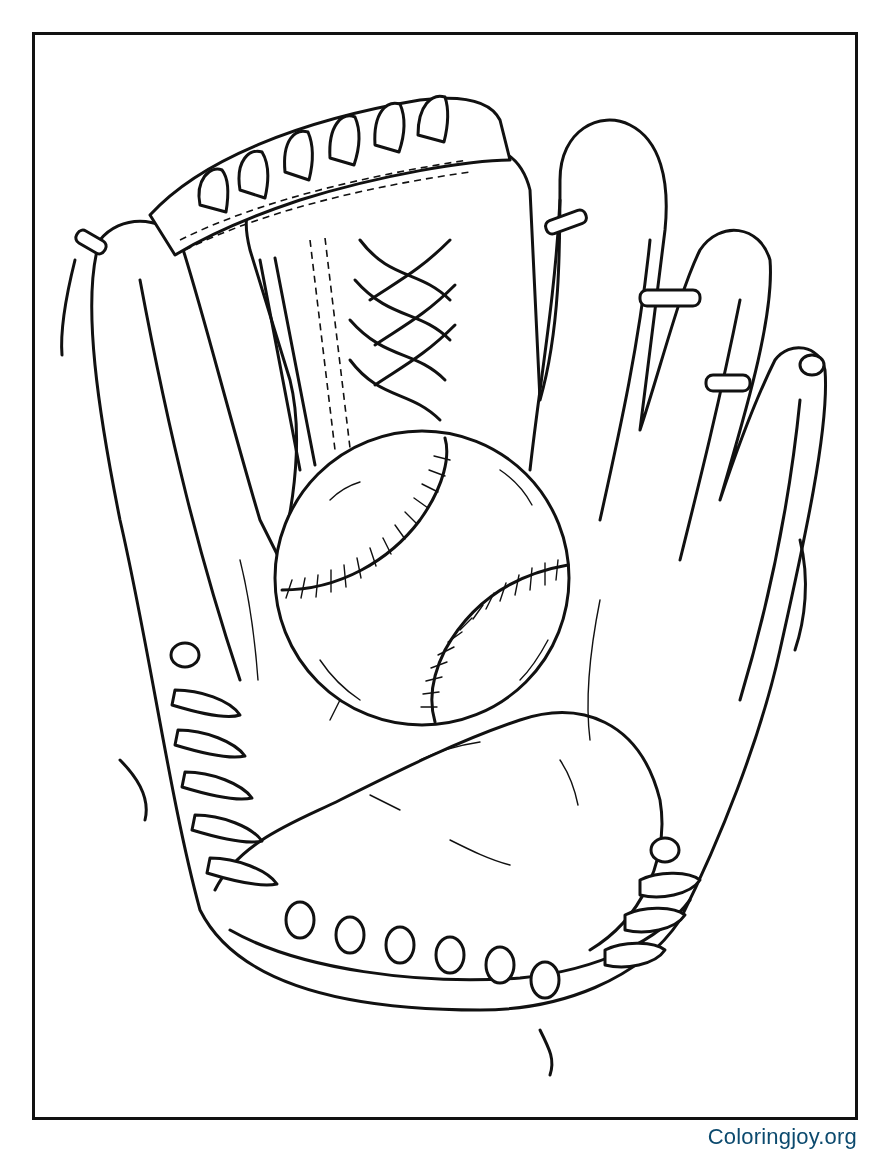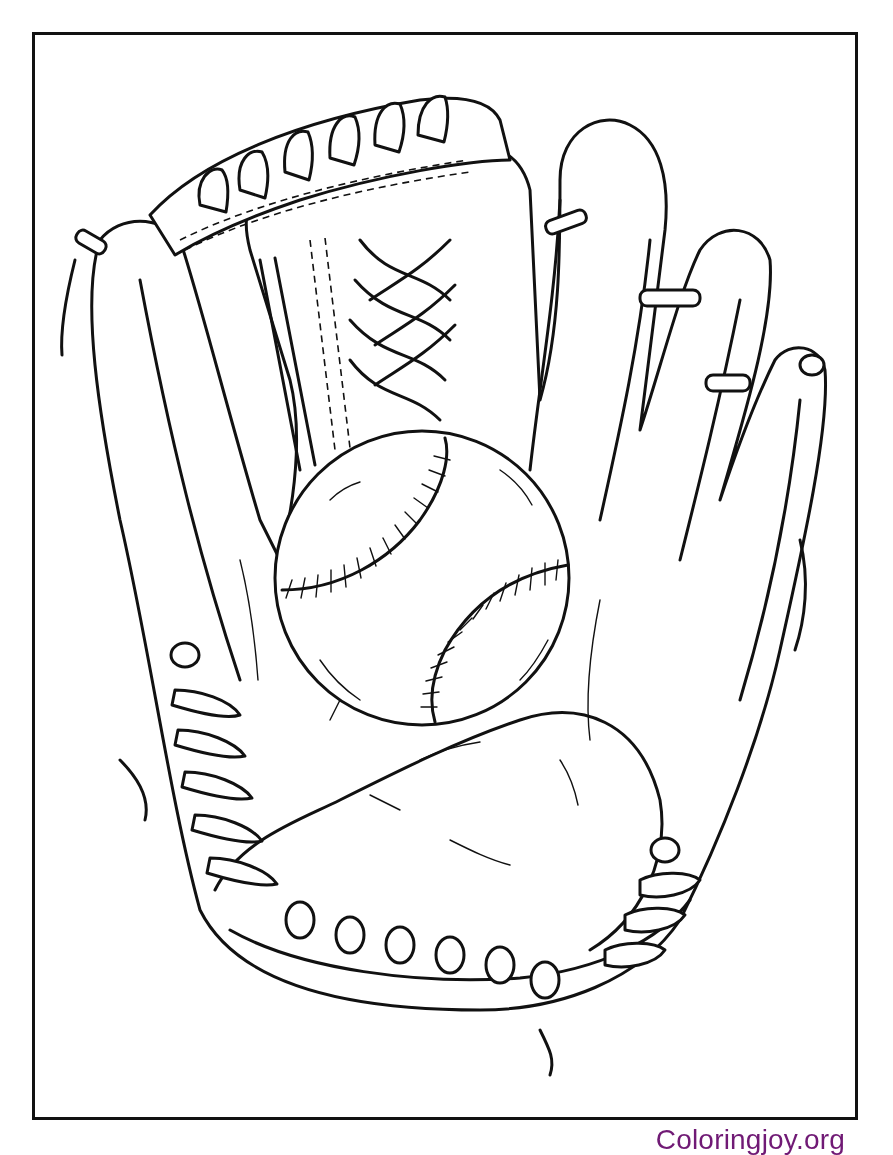--- a/index.html
+++ b/index.html
@@ -1,19 +1,19 @@
 <!DOCTYPE html>
 <html><head>
   <meta charset="utf-8">
   <style>
     html, body { margin: 0; padding: 0; background: #ffffff; }
     body { width: 893px; height: 1155px; position: relative; overflow: hidden; font-family: "Liberation Sans", sans-serif; }
     .frame { position: absolute; left: 32px; top: 32px; width: 826px; height: 1088px; border: 3px solid #111111; box-sizing: border-box; background: #fff; }
     .art { position: absolute; left: 35px; top: 35px; width: 820px; height: 1082px; }
-    .credit { position: absolute; right: 48px; top: 1124px; font-size: 28px; color: #701a75; letter-spacing: 0.2px; }
+    .credit { position: absolute; right: 36px; top: 1124px; font-size: 22px; color: #0c4a6e; letter-spacing: 0.2px; }
     svg .ln { fill: none; stroke: #111; stroke-width: 3; stroke-linecap: round; stroke-linejoin: round; }
     svg .fl { fill: #fff; stroke: #111; stroke-width: 3; stroke-linejoin: round; }
     svg .thin { fill: none; stroke: #111; stroke-width: 1.4; stroke-linecap: round; }
     svg .dash { fill: none; stroke: #111; stroke-width: 1.6; stroke-dasharray: 7 5; }
   </style>
 </head>
 <body>
 
 <div class="frame"></div>
 

